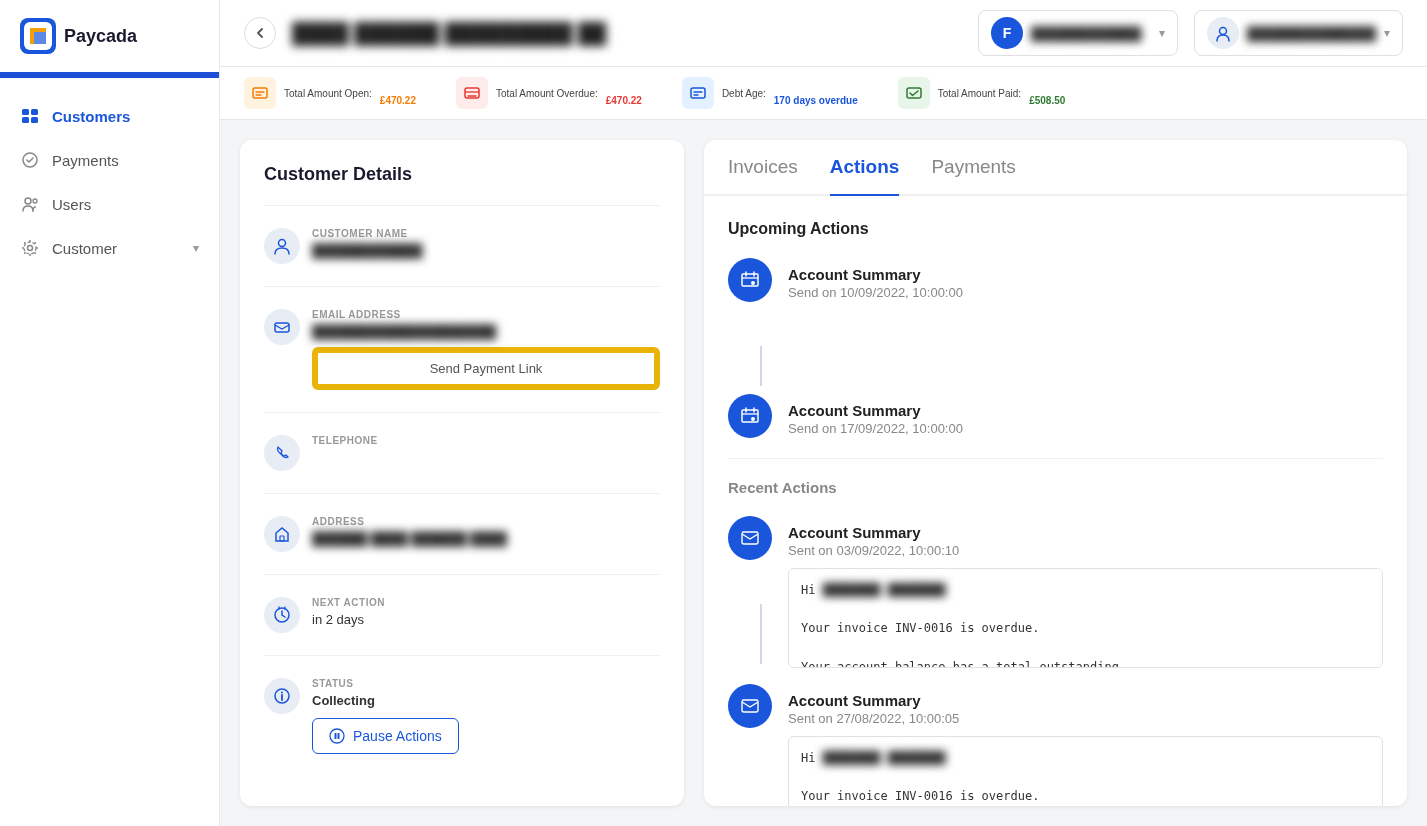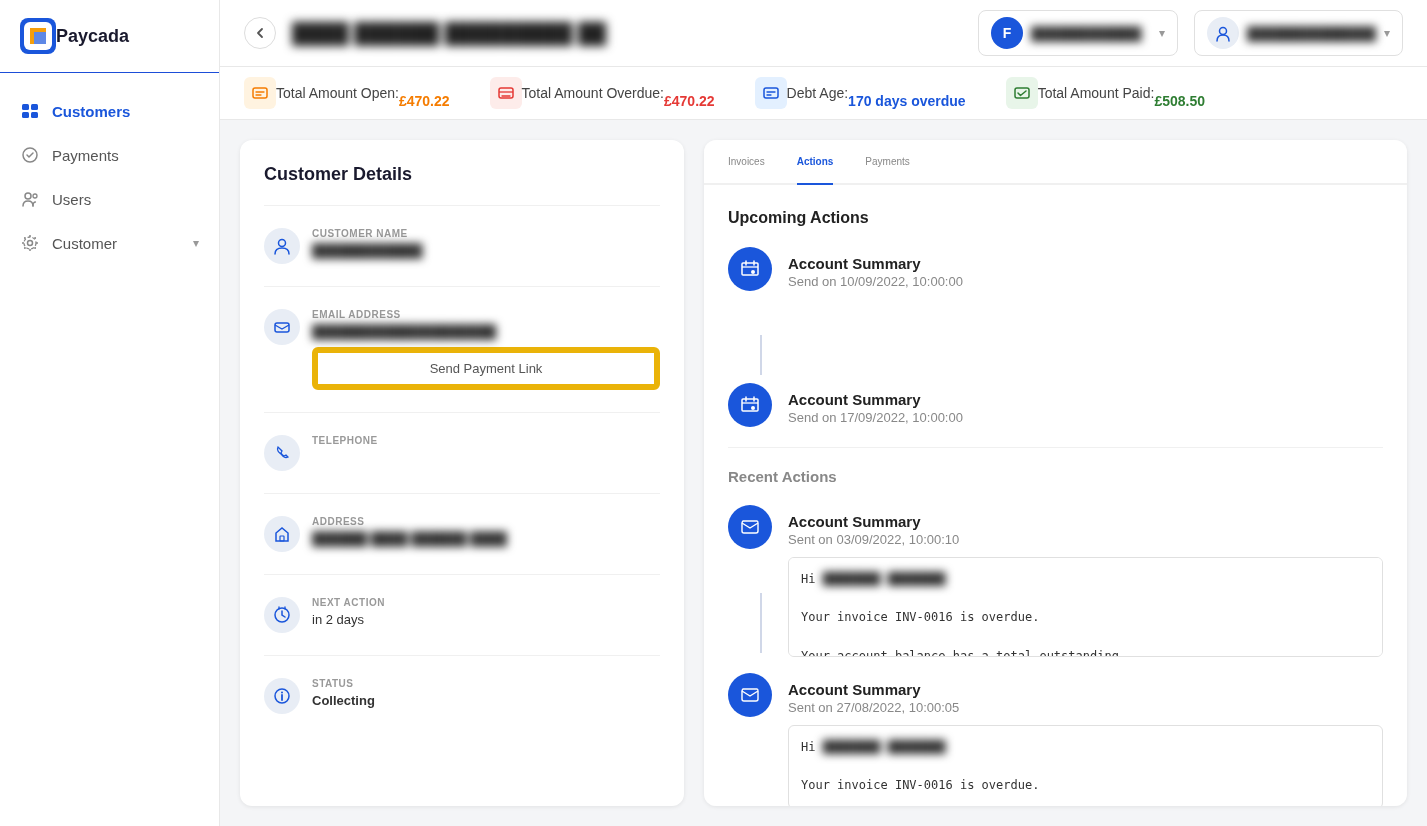--- a/index.html
+++ b/index.html
@@ -12,21 +12,22 @@
       border-right: 1px solid #e8e8e8;
       display: flex;
       flex-direction: column;
       padding: 0;
       flex-shrink: 0;
     }
     .logo-area {
       padding: 18px 20px;
       display: flex;
       align-items: center;
-      border-bottom: 1px solid #1d4ed8;
+      gap: 8px;
+      border-bottom: 6px solid #1d4ed8;
     }
     .logo-icon {
       width: 36px;
       height: 36px;
     }
     .logo-text {
       font-size: 18px;
       font-weight: 700;
       color: #1a1a2e;
     }
@@ -150,21 +151,22 @@
       background: #fff;
       border-bottom: 1px solid #e8e8e8;
       padding: 10px 24px;
       display: flex;
       align-items: center;
       gap: 40px;
     }
     .stat-item {
       display: flex;
       align-items: center;
-      font-size: 14px;
+      gap: 8px;
+      font-size: 10px;
       color: #444;
       text-align: right;
     }
     .stat-icon {
       width: 32px;
       height: 32px;
       border-radius: 6px;
       display: flex;
       align-items: center;
       justify-content: center;
@@ -290,21 +292,21 @@
       gap: 32px;
       padding: 0 24px;
       border-bottom: 2px solid #f0f0f0;
       background: #fff;
       position: sticky;
       top: 0;
       z-index: 10;
     }
     .tab {
       padding: 16px 0;
-      font-size: 10px;
+      font-size: 19px;
       color: #888;
       cursor: pointer;
       border-bottom: 2px solid transparent;
       margin-bottom: -2px;
     }
     .tab.active {
       color: #1a56db;
       font-weight: 600;
       border-bottom: 2px solid #1a56db;
     }
@@ -617,20 +619,28 @@
         <div class="detail-icon-wrap">
           <svg width="18" height="18" viewBox="0 0 18 18" fill="none">
             <circle cx="9" cy="9" r="7" stroke="#1a56db" stroke-width="1.5"></circle>
             <path d="M9 8 L9 13" stroke="#1a56db" stroke-width="1.8" stroke-linecap="round"></path>
             <circle cx="9" cy="5.5" r="1" fill="#1a56db"></circle>
           </svg>
         </div>
         <div class="detail-content">
           <div class="detail-label">STATUS</div>
           <div class="detail-value clear" style="font-weight:600;">Collecting</div>
+          <button class="pause-btn">
+            <svg width="16" height="16" viewBox="0 0 16 16" fill="none">
+              <circle cx="8" cy="8" r="7" stroke="#1a56db" stroke-width="1.3"></circle>
+              <rect x="5.5" y="5" width="2" height="6" rx="0.5" fill="#1a56db"></rect>
+              <rect x="8.5" y="5" width="2" height="6" rx="0.5" fill="#1a56db"></rect>
+            </svg>
+            <span>Pause Actions</span>
+          </button>
         </div>
       </div>
     </div>
 
     <div class="actions-panel scrollbar-visible">
 
       <div class="tabs-row">
         <div class="tab">
           <span>Invoices</span>
         </div>

